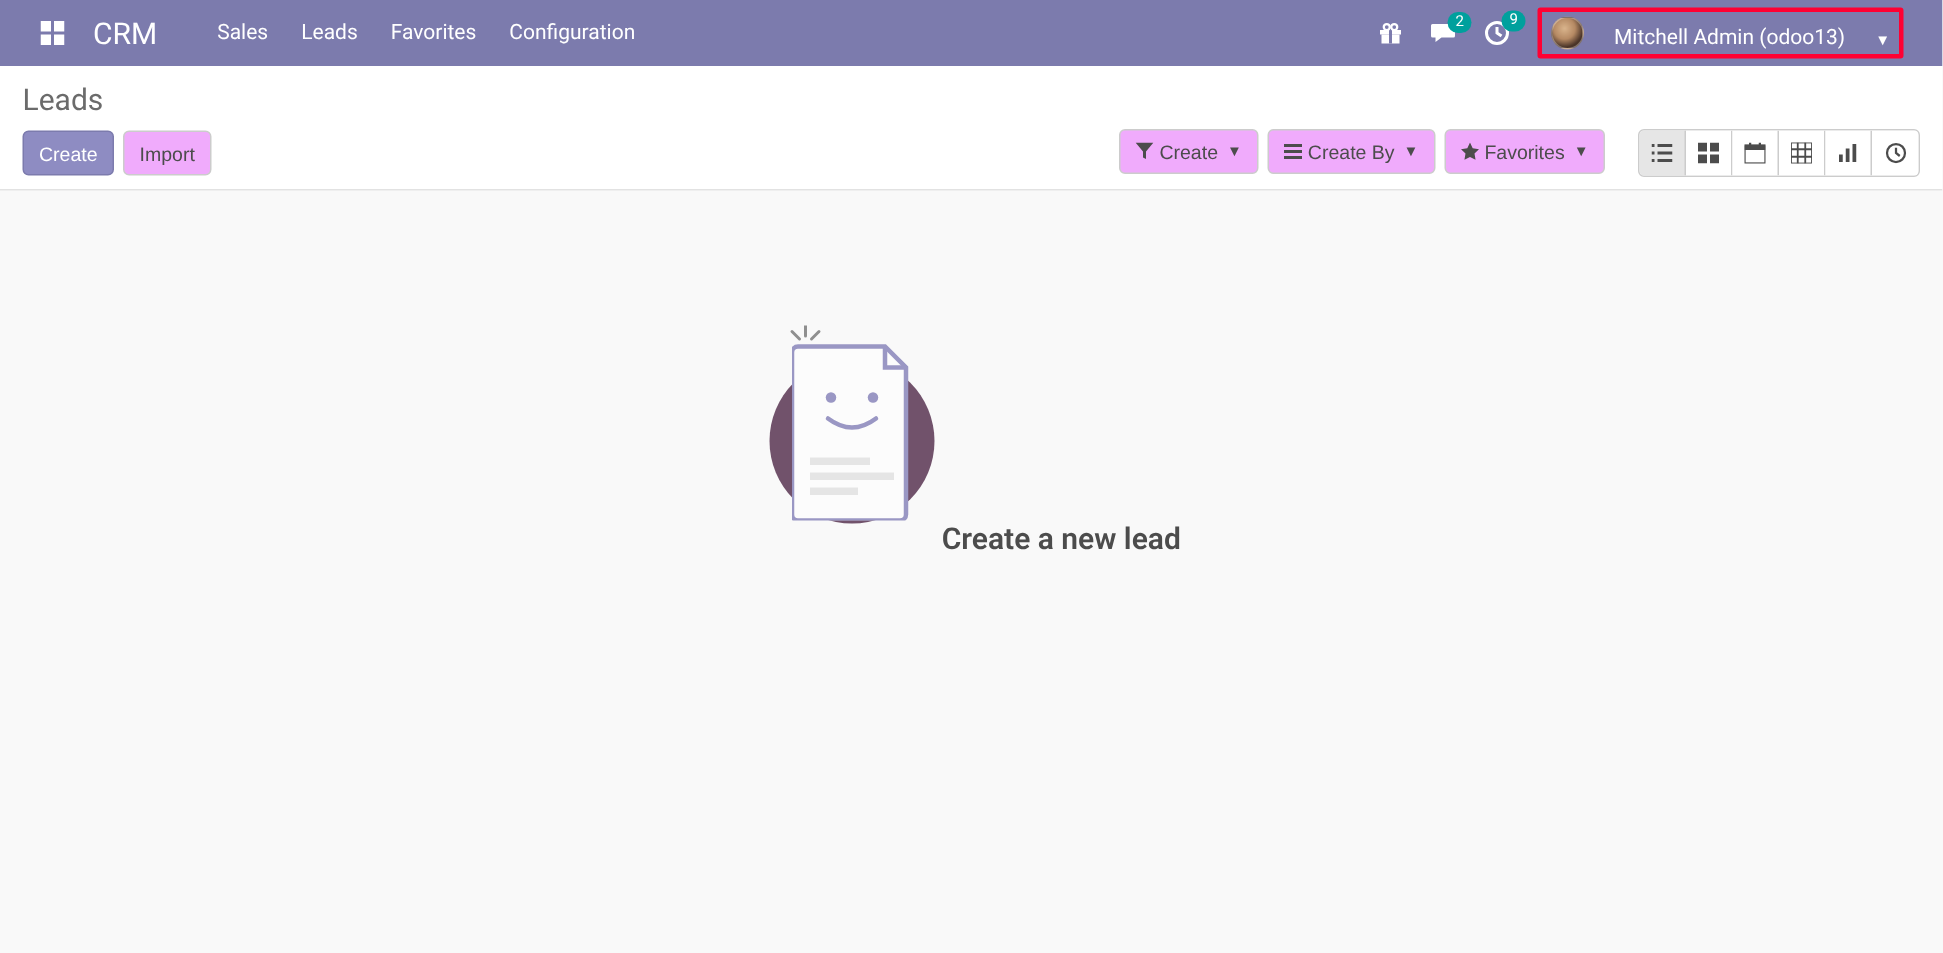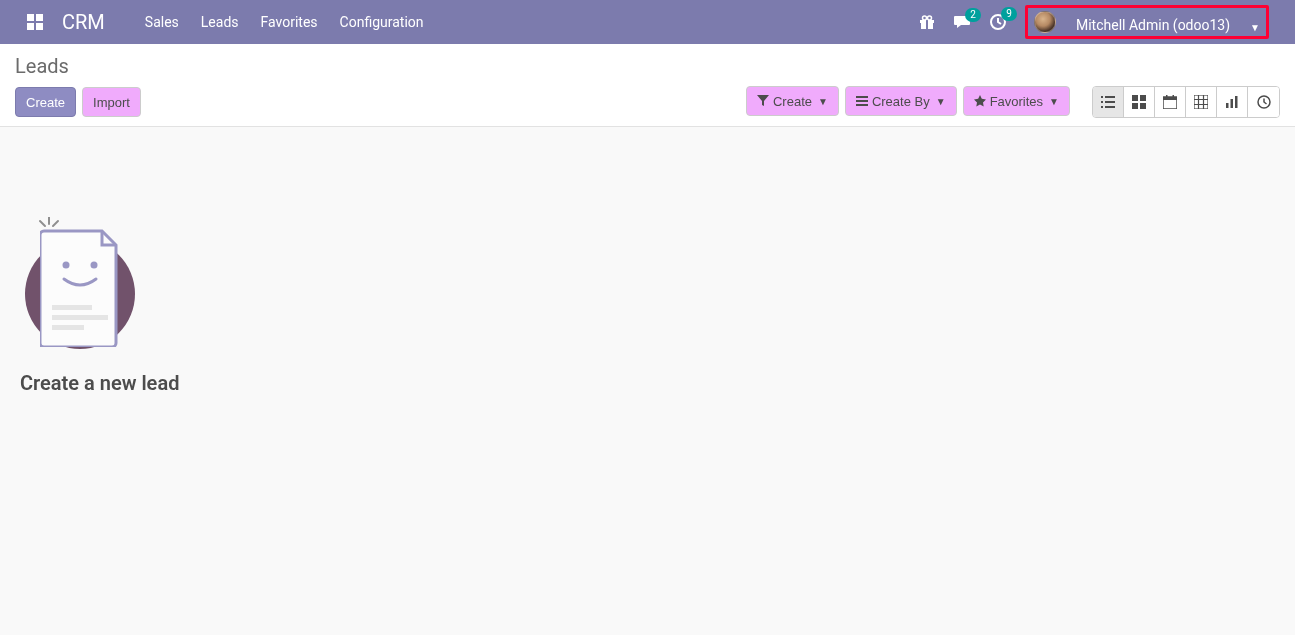--- a/index.html
+++ b/index.html
@@ -32,21 +32,21 @@
 .cp-left, .cp-right { display: flex; align-items: flex-start; gap: 6px; }
 .btn { display: inline-flex; align-items: center; gap: 4px; border: 1px solid #ccc; background: #f0abfc; color: #4c4c4c; padding: 5px 10px; border-radius: 4px; font-size: 13px; cursor: pointer; height: 30px; }
 .btn-primary { background: #8e8cc2; border-color: #7c7bad; color: #fff; }
 .btn .caret-sm { font-size: 10px; margin-left: 2px; }
 .view-switcher { display: flex; border: 1px solid #ccc; border-radius: 4px; overflow: hidden; }
 .view-btn { width: 31px; height: 30px; display: flex; align-items: center; justify-content: center; border-right: 1px solid #ccc; cursor: pointer; background: #fff; }
 .view-btn:last-child { border-right: none; }
 .view-btn.active { background: #e6e6e6; }
 
 
-.empty-state { display: flex; flex-direction: column; align-items: flex-start; justify-content: center; padding: 100px 20px 40px; }
+.empty-state { display: flex; flex-direction: row; align-items: flex-end; justify-content: center; padding: 100px 20px 40px; }
 .empty-illustration { position: relative; width: 120px; height: 130px; margin-bottom: 14px; }
 .empty-illustration .circle-bg { position: absolute; bottom: 8px; left: 50%; transform: translateX(-50%); width: 110px; height: 110px; background: #71526b; border-radius: 50%; z-index: 1; }
 .empty-illustration .doc-svg { position: absolute; left: 50%; transform: translateX(-50%); top: 0; z-index: 2; }
 .empty-illustration .spark { position: absolute; top: -10px; left: 18px; z-index: 3; }
 .empty-title { font-size: 20px; font-weight: 600; color: #4c4c4c; }
 
 svg { display: block; }
 </style>
 </head>
 <body>

